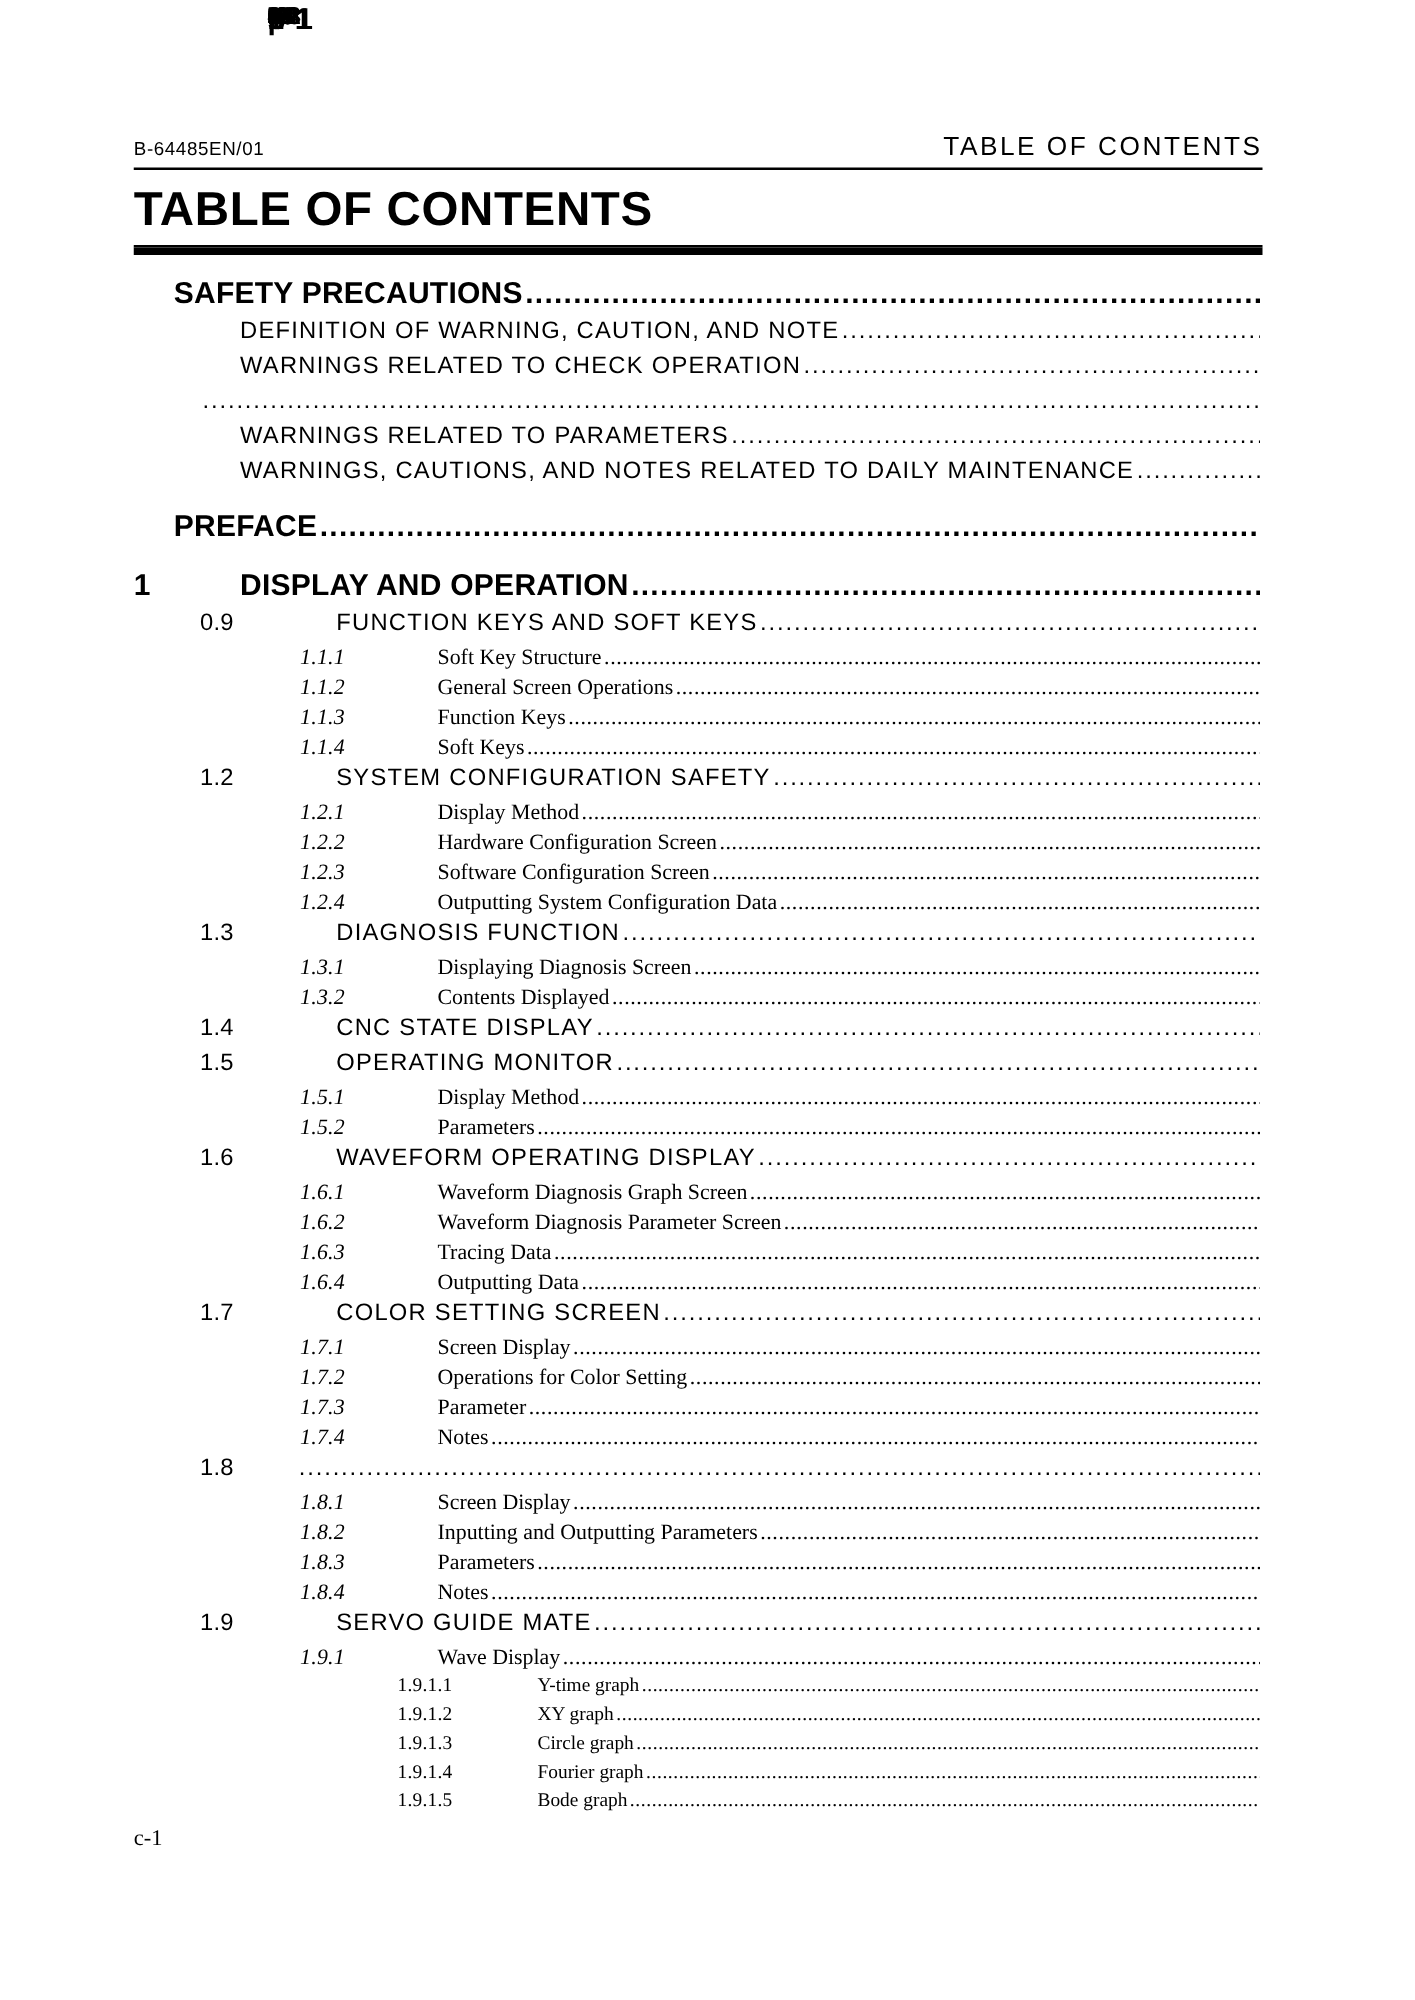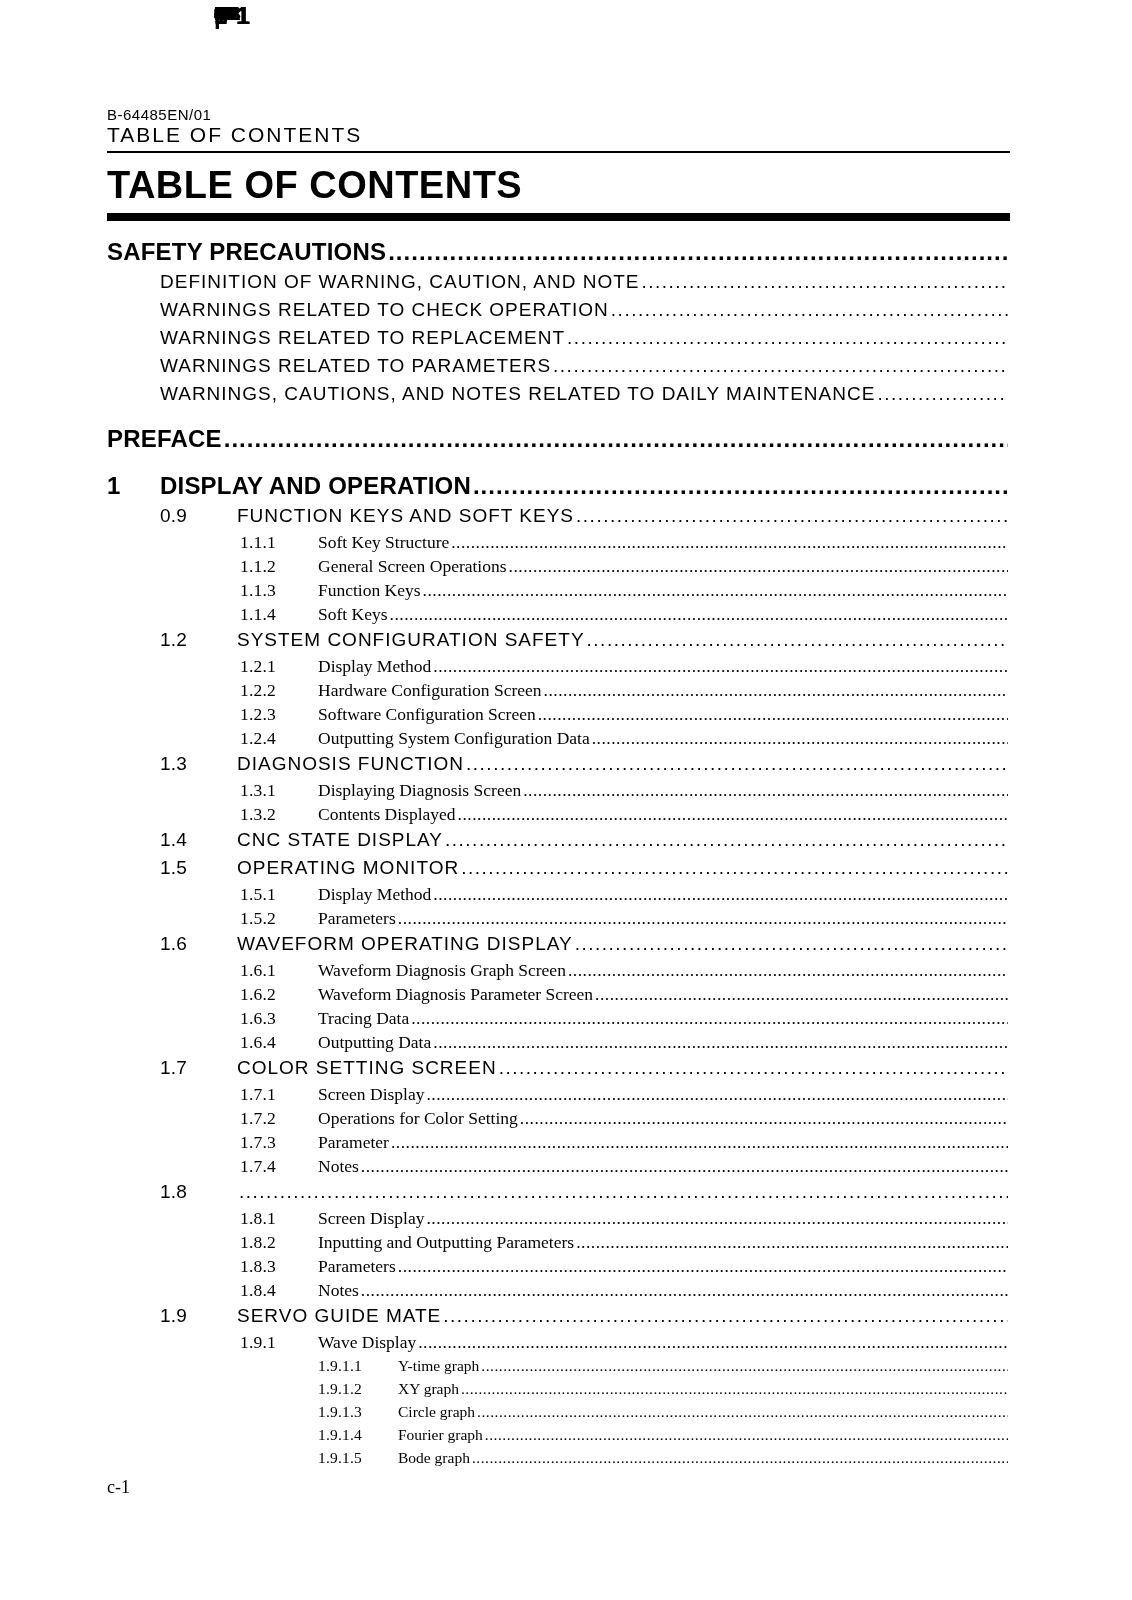--- a/index.html
+++ b/index.html
@@ -17,21 +17,20 @@
     width: 903px;
   }
   
   .header-row {
     margin-top: 106px;
     display: flex;
     justify-content: space-between;
     align-items: baseline;
     border-bottom: 2px solid #000;
     padding-bottom: 4px;
-    flex-direction: column;
   }
   .doc-code { font-size: 15px; letter-spacing: 0.5px; }
   .running-title { font-size: 21px; letter-spacing: 2px; }
   
   .page-title {
     margin-top: 13px;
     font-size: 38px;
     font-weight: bold;
     letter-spacing: 0.5px;
     line-height: 1.05;
@@ -39,21 +38,21 @@
   .title-rule {
     margin-top: 7px;
     border-top: 2px solid #000;
     height: 4px;
     border-bottom: 6px solid #000;
   }
   
   .toc { margin-top: 10px; }
   .row { display: flex; align-items: baseline; }
   .row .num  { flex: none; letter-spacing: 0.2px; }
-  .row .title{ flex: none; white-space: nowrap; }
+  .row .title{ flex: none; white-space: nowrap; margin-left: 32px; }
   .row .dots { flex: 1; overflow: hidden; white-space: nowrap; margin: 0 2px; }
   .dots::after {
     content: "....................................................................................................................................................................................................................................";
   }
   .row .page { flex: none; letter-spacing: 0.2px; }
 
   .part {
     font-weight: bold;
     font-size: 24px;
     line-height: 32px;
@@ -71,21 +70,21 @@
   }
   .sec .num { width: 77px; letter-spacing: 0.2px; }
   .sec .dots, .secplain .dots { letter-spacing: 1.5px; }
 
   .sub {
     font-family: "Liberation Serif", serif;
     font-size: 17.5px;
     line-height: 24px;
     padding-left: 133px;
   }
-  .sub .num { width: 78px; }
+  .sub .num { width: 78px; font-style: italic; }
   .sub .dots { letter-spacing: 0.5px; }
 
   .sub3 {
     font-family: "Liberation Serif", serif;
     font-size: 15.5px;
     line-height: 23px;
     padding-left: 211px;
   }
   .sub3 .num { width: 80px; }
   .sub3 .dots { letter-spacing: 0.5px; }
@@ -120,21 +119,20 @@
         <span class="title">DEFINITION OF WARNING, CAUTION, AND NOTE</span>
         <span class="dots"></span>
         <span class="page">s-1</span>
       </div>
       <div class="row secplain">
         <span class="title">WARNINGS RELATED TO CHECK OPERATION</span>
         <span class="dots"></span>
         <span class="page">s-2</span>
       </div>
       <div class="row secplain">
-        <span class="title">WARNINGS RELATED TO REPLACEMENT</span>
         <span class="dots"></span>
         <span class="page">s-3</span>
       </div>
       <div class="row secplain">
         <span class="title">WARNINGS RELATED TO PARAMETERS</span>
         <span class="dots"></span>
         <span class="page">s-3</span>
       </div>
       <div class="row secplain">
         <span class="title">WARNINGS, CAUTIONS, AND NOTES RELATED TO DAILY MAINTENANCE</span>

